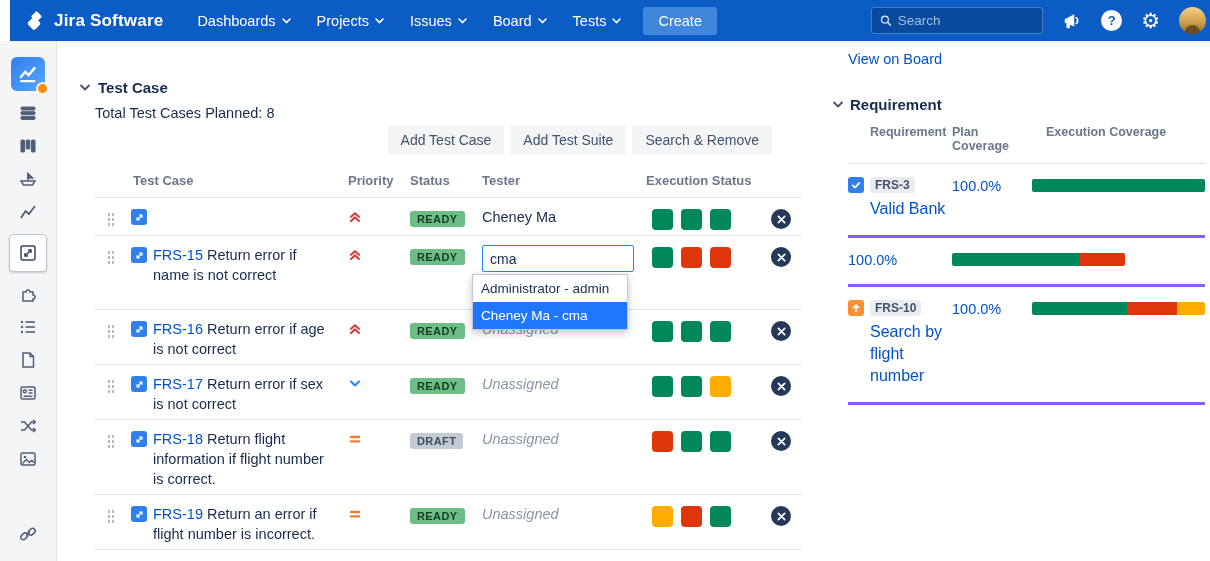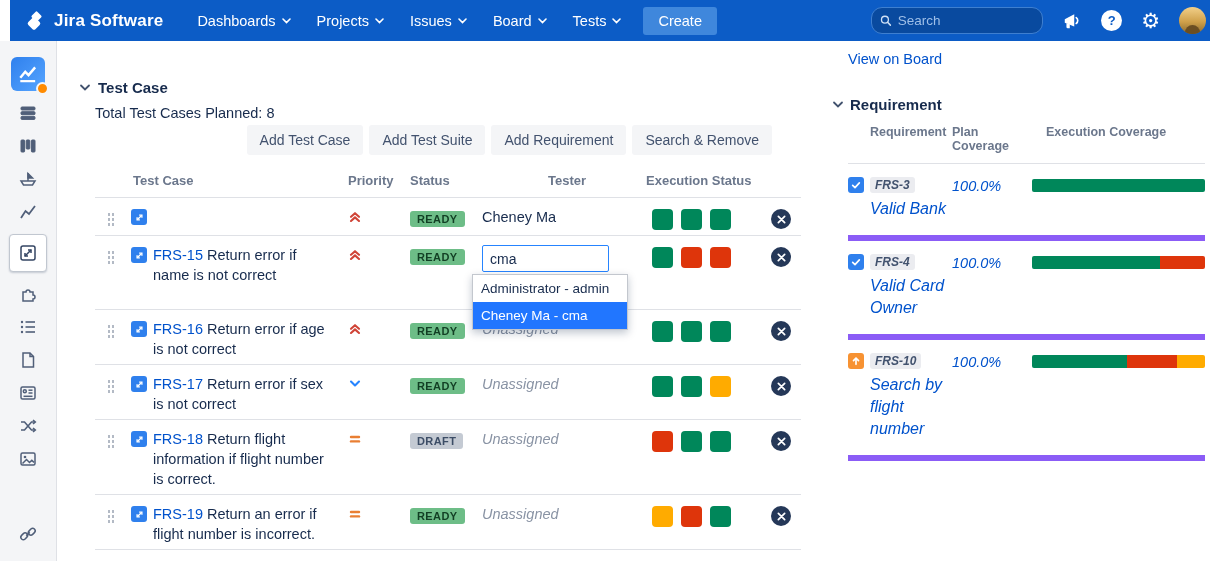--- a/index.html
+++ b/index.html
@@ -12,21 +12,21 @@
   .brand { display:flex; align-items:center; gap:8px; }
   .brand-name { color:#fff; font-size:17px; font-weight:700; letter-spacing:.2px; }
   .menu { display:flex; gap:26px; margin-left:34px; }
   .menu-item { display:flex; align-items:center; gap:6px; color:#fff; font-size:14.5px;
                font-weight:500; cursor:pointer; }
   .create-btn { margin-left:22px; background:#3f87dc; color:#fff; border:none;
                 border-radius:3px; padding:6px 15px; font-size:14.5px; font-weight:500; cursor:pointer;
                 font-family:inherit; }
   .nav-right { margin-left:auto; display:flex; align-items:center; gap:19px; }
   .search-box { width:172px; height:27px; background:#094a9f; border:1px solid #3e7fd0;
-                border-radius:11px; display:flex; align-items:center; gap:6px; padding:0 8px; }
+                border-radius:3px; display:flex; align-items:center; gap:6px; padding:0 8px; }
   .search-box input { background:transparent; border:none; outline:none; color:#fff;
                       font-size:13.5px; width:100%; font-family:inherit; }
   .search-box input::placeholder { color:#9fbfe8; }
   .help-circle { width:21px; height:21px; border-radius:50%; background:#fff; color:#0c5cc6;
                  font-weight:700; font-size:13px; display:flex; align-items:center; justify-content:center; cursor:pointer; }
   .gear { color:#fff; font-size:21px; line-height:1; cursor:pointer; }
   .avatar { width:27px; height:27px; border-radius:50%; cursor:pointer; overflow:hidden;
             background:linear-gradient(180deg,#f2d08a 0%,#cfa04a 55%,#8a6a2f 100%);
             display:flex; align-items:flex-end; justify-content:center; }
   .avatar::after { content:""; width:15px; height:9px; border-radius:8px 8px 0 0; background:#6b4e22; }
@@ -54,61 +54,61 @@
   .summary { margin:9px 0 0 38px; font-size:14.5px; }
   .toolbar { display:flex; gap:6px; justify-content:flex-end; margin:4px 38px 0 0; }
   .tb-btn { background:#F4F5F7; border:none; border-radius:3px; padding:7px 13px;
             font-size:14px; color:#42526E; cursor:pointer; font-family:inherit; }
 
   .table { margin:12px 0 0 38px; width:706px; }
   .t-head, .t-row { display:grid; grid-template-columns:36px 205px 60px 76px 180px 119px 30px; }
   .t-head { color:#6B778C; font-size:13px; font-weight:700; padding:6px 0 9px 0;
             border-bottom:1px solid #DFE1E6; }
   .h-title { padding-left:2px; } .h-pr { padding-left:12px; } .h-st { padding-left:14px; }
-  .h-te { padding-left:10px;text-align:center; } .h-ex { margin-left:-6px; }
+  .h-te { padding-left:10px; } .h-ex { margin-left:-6px; }
   .t-row { border-bottom:1px solid #DFE1E6; padding:5px 0; align-items:start; }
   .t-row.tall { min-height:74px; }
   .handle-cell { padding:9px 0 0 12px; }
   .drag { display:block; width:8px; height:15px; cursor:grab;
           background-image:radial-gradient(circle,#B3BAC5 1.2px,transparent 1.3px);
           background-size:4px 5px; }
   .title-cell { display:flex; gap:6px; padding-top:4px; font-size:14.5px; line-height:1.38; }
   .tc-icon { flex:0 0 16px; width:16px; height:16px; margin-top:2px; border-radius:3px;
              background:#2f80ed; display:flex; align-items:center; justify-content:center; }
   .key-link { color:#0052CC; cursor:pointer; }
   .pr-cell { padding:7px 0 0 12px; }
   .st-cell { padding:6px 0 0 14px; }
   .badge { display:inline-block; font-size:11px; font-weight:700; letter-spacing:.4px;
            padding:2px 7px; border-radius:3px; }
   .tester-cell { padding:6px 0 0 10px; font-size:14.5px; }
   .tester.muted { color:#8993A4; font-style:italic; }
   .tester { cursor:pointer; }
   .tester-edit { position:relative; padding-top:4px; }
-  .tester-input { width:127px; height:27px; border:1px solid #2684FF; border-radius:2px;
+  .tester-input { width:152px; height:27px; border:1px solid #2684FF; border-radius:2px;
                   padding:2px 7px; font-size:14px; font-family:inherit; color:#172B4D; outline:none; }
   .dd { position:absolute; top:33px; left:0; width:156px; background:#fff;
         border:1px solid #c3c7ce; box-shadow:0 3px 8px rgba(9,30,66,.25); z-index:30; }
   .dd-opt { padding:6px 8px; font-size:13.5px; cursor:pointer; white-space:nowrap; }
   .dd-opt.selected { background:#2176FF; color:#fff; }
   .sq-cell { display:flex; gap:8px; padding-top:6px; }
   .sq { width:21px; height:21px; border-radius:4px; display:inline-block; cursor:pointer; }
   .rm-cell { padding-top:6px; }
   .rm { width:20px; height:20px; border-radius:50%; background:#253858; border:none;
         display:flex; align-items:center; justify-content:center; cursor:pointer; }
 
   
   .right { position:absolute; left:824px; top:41px; width:386px; height:520px; }
   .vob { display:inline-block; margin:10px 0 0 24px; color:#0052CC; font-size:14.5px; cursor:pointer; }
   .r-head { display:flex; align-items:center; gap:6px; margin:28px 0 0 8px; }
   .r-table { margin:12px 0 0 24px; width:357px; }
   .r-cols { display:grid; grid-template-columns:104px 80px 173px; }
   .r-thead { color:#6B778C; font-size:12.5px; font-weight:700; padding-bottom:10px;
              border-bottom:1px solid #DFE1E6; }
   .r-thead .c1 { padding-left:22px; } .r-thead .c2 { width:62px; } .r-thead .c3 { padding-left:14px; }
-  .r-row { border-bottom:6px solid #8b5cf6; padding:13px 0 15px 0; align-items:start;font-style:italic; }
+  .r-row { border-bottom:3px solid #8b5cf6; padding:13px 0 15px 0; align-items:start; }
   .req-line { display:flex; align-items:center; gap:6px; }
   .req-icon { width:16px; height:16px; border-radius:3px; display:flex; align-items:center;
               justify-content:center; }
   .chip { background:#EBECF0; color:#42526E; font-size:12px; font-weight:700;
           padding:1px 5px; border-radius:3px; cursor:pointer; }
   .r-title { display:block; margin:5px 0 0 22px; width:82px; color:#0052CC; font-size:16px;
              line-height:1.38; cursor:pointer; }
   .plan { color:#0052CC; font-size:14.5px; cursor:pointer; }
   .bar { display:flex; height:13px; width:173px; margin-top:2px; border-radius:2px; overflow:hidden; }
   .seg { height:100%; display:block; }
@@ -276,21 +276,20 @@
   <div class="section-head">
     <svg width="12" height="8" viewBox="0 0 12 8">
         <path d="M2 1.5 L6 5.5 L10 1.5" stroke="#42526E" stroke-width="1.8" fill="none" stroke-linecap="round"></path>
       </svg>
     <span class="section-title">Test Case</span>
   </div>
   <div class="summary">Total Test Cases Planned: 8</div>
   <div class="toolbar">
     <button class="tb-btn">Add Test Case</button>
     <button class="tb-btn">Add Test Suite</button>
-    <button class="tb-btn">Add Requirement</button>
     <button class="tb-btn">Search &amp; Remove</button>
   </div>
 
   <div class="table">
     <div class="t-head">
       <div></div>
       <div class="h-title">Test Case</div>
       <div class="h-pr">Priority</div>
       <div class="h-st">Status</div>
       <div class="h-te">Tester</div>
@@ -538,31 +537,20 @@
       </div>
       <div><span class="plan">100.0%</span></div>
       <div>
         <div class="bar">
           <span class="seg" style="width: 100%; background: rgb(0, 135, 90);"></span>
         </div>
       </div>
     </div>
 
     <div class="r-cols r-row">
-      <div>
-        <div class="req-line">
-          <span class="req-icon" style="background: rgb(47, 128, 237);">
-              <svg width="10" height="10" viewBox="0 0 12 12" fill="none" stroke="#fff" stroke-width="2" stroke-linecap="round" stroke-linejoin="round">
-                <polyline points="2,6.5 4.8,9.2 10,3.5"></polyline>
-              </svg>
-            </span>
-          <span class="chip">FRS-4</span>
-        </div>
-        <span class="r-title">Valid Card Owner</span>
-      </div>
       <div><span class="plan">100.0%</span></div>
       <div>
         <div class="bar">
           <span class="seg" style="width: 74%; background: rgb(0, 135, 90);"></span>
           <span class="seg" style="width: 26%; background: rgb(222, 53, 11);"></span>
         </div>
       </div>
     </div>
 
     <div class="r-cols r-row">

